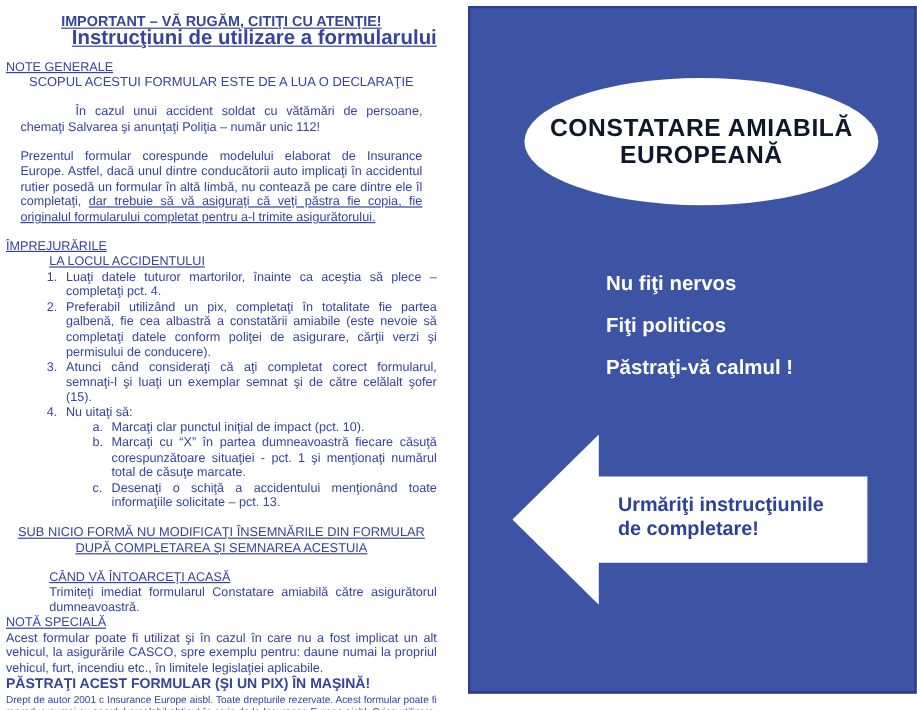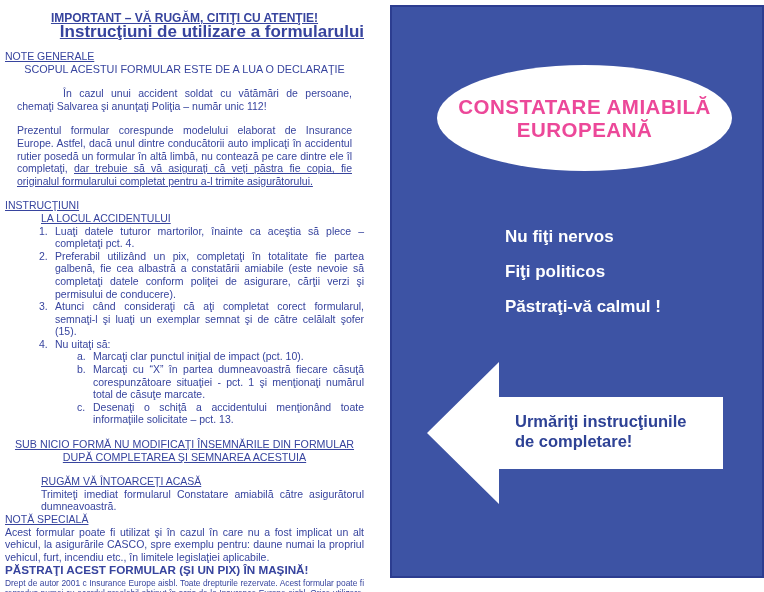--- a/index.html
+++ b/index.html
@@ -38,21 +38,21 @@
   
   .panel{
     position:absolute;left:390px;top:5px;width:374px;height:573px;
     box-sizing:border-box;background:#3d53a4;border:2px solid #2c3d90;
   }
   .oval{
     position:absolute;left:45px;top:58px;width:295px;height:106px;
     background:#ffffff;border-radius:50%;
     display:flex;flex-direction:column;align-items:center;justify-content:center;
   }
-  .oval-line{font-weight:bold;font-size:20.5px;line-height:23px;color:#ec4899;text-align:center;letter-spacing:0.5px;}
+  .oval-line{font-weight:bold;font-size:20.5px;line-height:23px;color:#0f172a;text-align:center;letter-spacing:0.5px;}
   .messages{
     position:absolute;left:113px;top:201px;
     display:flex;flex-direction:column;gap:18px;margin-top:20px;
   }
   .msg{color:#ffffff;font-weight:bold;font-size:17px;line-height:17px;}
   .arrow-wrap{position:absolute;left:35px;top:355px;width:296px;height:142px;}
   .arrow-wrap svg{position:absolute;left:0;top:0;display:block;}
   .arrow-text{
     position:absolute;left:88px;top:49px;
     color:#2e4295;font-weight:bold;font-size:16.5px;line-height:20px;
@@ -64,21 +64,21 @@
 <div class="left-page">
   <div class="ttl u">IMPORTANT – VĂ RUGĂM, CITIŢI CU ATENŢIE!</div>
   <div class="sub u">Instrucţiuni de utilizare a formularului</div>
 
   <div class="h">NOTE GENERALE</div>
   <div class="scopul">SCOPUL ACESTUI FORMULAR ESTE DE A LUA O  DECLARAŢIE</div>
 
   <p class="para indent1">În cazul unui accident soldat cu vătămări de persoane, chemaţi Salvarea şi anunţaţi Poliţia – număr unic 112!</p>
   <p class="para"><span>Prezentul formular corespunde modelului elaborat de Insurance Europe. Astfel, dacă unul dintre conducătorii auto implicaţi în accidentul rutier posedă un formular în altă limbă, nu contează pe care dintre ele îl completaţi, </span><span class="u">dar trebuie să vă asiguraţi că veţi păstra fie copia, fie originalul formularului completat pentru a-l trimite asigurătorului.</span></p>
 
-  <div class="h">INSTRUCŢIUNI</div>
+  <div class="h">ÎMPREJURĂRILE</div>
   <div class="h-ind">LA LOCUL ACCIDENTULUI</div>
 
   <div class="steps">
     <div class="li">
       <span class="num">1.</span>
       <div class="txt">Luaţi datele tuturor martorilor, înainte ca aceştia să plece – completaţi pct. 4.</div>
     </div>
     <div class="li">
       <span class="num">2.</span>
       <div class="txt">Preferabil utilizând un pix, completaţi în totalitate fie partea galbenă, fie cea albastră a constatării amiabile (este nevoie să completaţi datele conform poliţei de asigurare, cărţii verzi şi permisului de conducere).</div>
@@ -106,21 +106,21 @@
       <span class="num">c.</span>
       <div class="txt">Desenaţi o schiţă a accidentului menţionând toate informaţiile solicitate – pct. 13.</div>
     </div>
   </div>
 
   <div class="warn-wrap">
     <div class="warning">SUB NICIO FORMĂ NU MODIFICAŢI ÎNSEMNĂRILE DIN FORMULAR</div>
     <div class="warning">DUPĂ COMPLETAREA ŞI SEMNAREA ACESTUIA</div>
   </div>
 
-  <div class="cand-block h">RUGĂM VĂ ÎNTOARCEŢI ACASĂ</div>
+  <div class="cand-block h">CÂND VĂ ÎNTOARCEŢI ACASĂ</div>
   <div class="cand-text">Trimiteţi imediat formularul Constatare amiabilă către asigurătorul dumneavoastră.</div>
 
   <div class="h">NOTĂ  SPECIALĂ</div>
   <div class="nota-text">Acest formular poate fi utilizat şi în cazul în care nu a fost implicat un alt vehicul, la asigurările CASCO, spre exemplu pentru: daune numai la propriul vehicul, furt, incendiu  etc., în limitele legislaţiei aplicabile.</div>
 
   <div class="keep">PĂSTRAŢI ACEST FORMULAR (ŞI UN PIX) ÎN MAŞINĂ!</div>
 
   <div class="copyright">Drept de autor 2001 c Insurance Europe aisbl. Toate drepturile rezervate. Acest formular poate fi reprodus numai cu acordul prealabil obţinut în scris de la Insurance Europe aisbl. Orice utilizare, reproducere sau modificare neautorizată reprezintă încălcări ale drepturilor de autor.</div>
 </div>
 

